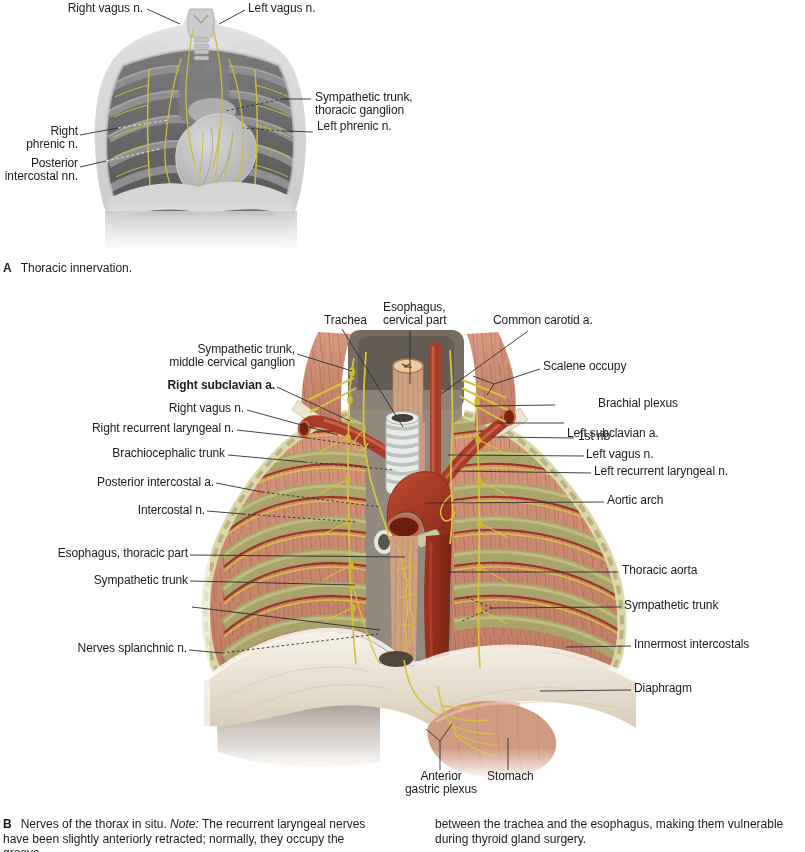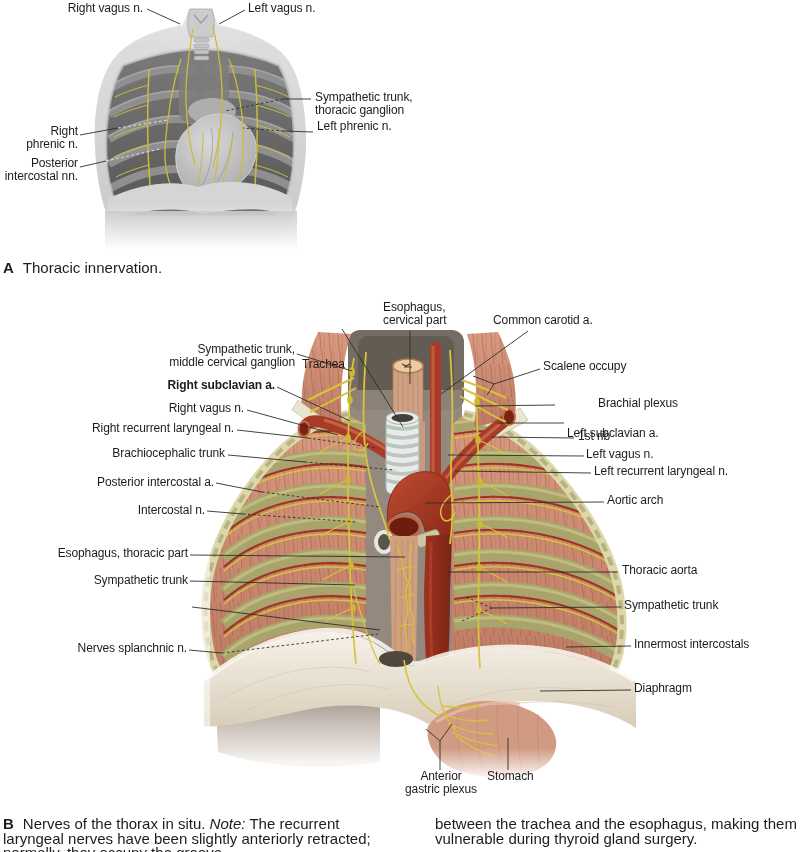--- a/index.html
+++ b/index.html
@@ -4,21 +4,21 @@
 <style>
   html,body{margin:0;padding:0;background:#ffffff;}
   .page{position:relative;width:805px;height:852px;background:#ffffff;overflow:hidden;
         font-family:"Liberation Sans", sans-serif;color:#1c1c1c;}
   svg.art{position:absolute;}
   svg.overlay{position:absolute;left:0;top:0;width:805px;height:852px;pointer-events:none;}
   .lbl{position:absolute;font-size:12px;line-height:13px;white-space:pre-line;
        color:#1c1c1c;letter-spacing:-0.1px;}
   .lbl.r{text-align:right;}
   .lbl.c{text-align:center;}
-  .cap{position:absolute;font-size:15px;line-height:14.5px;}
+  .cap{position:absolute;font-size:12px;line-height:14.5px;}
   .capletter{font-weight:bold;margin-right:9px;}
   .capnote{font-style:italic;}
   .cap2col{position:absolute;top:817px;left:3px;width:802px;}
   .capcol{position:absolute;top:0;}
   .capcol.c1{left:0;width:372px;}
   .capcol.c2{left:432px;width:370px;}
 </style>
 </head>
 <body>
 
@@ -478,21 +478,21 @@
   <div class="lbl" style="left:317px;top:120px;">Left phrenic n.</div>
   <div class="lbl r" style="right:727px;top:125px;">Right
 phrenic n.</div>
   <div class="lbl r" style="right:727px;top:157px;">Posterior
 intercostal nn.</div>
 
   <div class="cap" style="left:3px;top:261px;">
     <span class="capletter">A</span><span>Thoracic innervation.</span>
   </div>
 
-  <div class="lbl" style="left:302px;top:314px;margin-top:44px;">Trachea</div>
+  <div class="lbl" style="left:324px;top:314px;">Trachea</div>
   <div class="lbl" style="left:383px;top:301px;">Esophagus,
 cervical part</div>
   <div class="lbl" style="left:493px;top:314px;">Common carotid a.</div>
   <div class="lbl" style="left:543px;top:360px;">Scalene occupy</div>
   <div class="lbl" style="left:558px;top:397px;padding-left:40px;">Brachial plexus</div>
   <div class="lbl" style="left:567px;top:415px;margin-top:12px;">Left subclavian a.</div>
   <div class="lbl" style="left:578px;top:430px;">1st rib</div>
   <div class="lbl" style="left:586px;top:448px;">Left vagus n.</div>
   <div class="lbl" style="left:594px;top:465px;">Left recurrent laryngeal n.</div>
   <div class="lbl" style="left:607px;top:494px;">Aortic arch</div>

